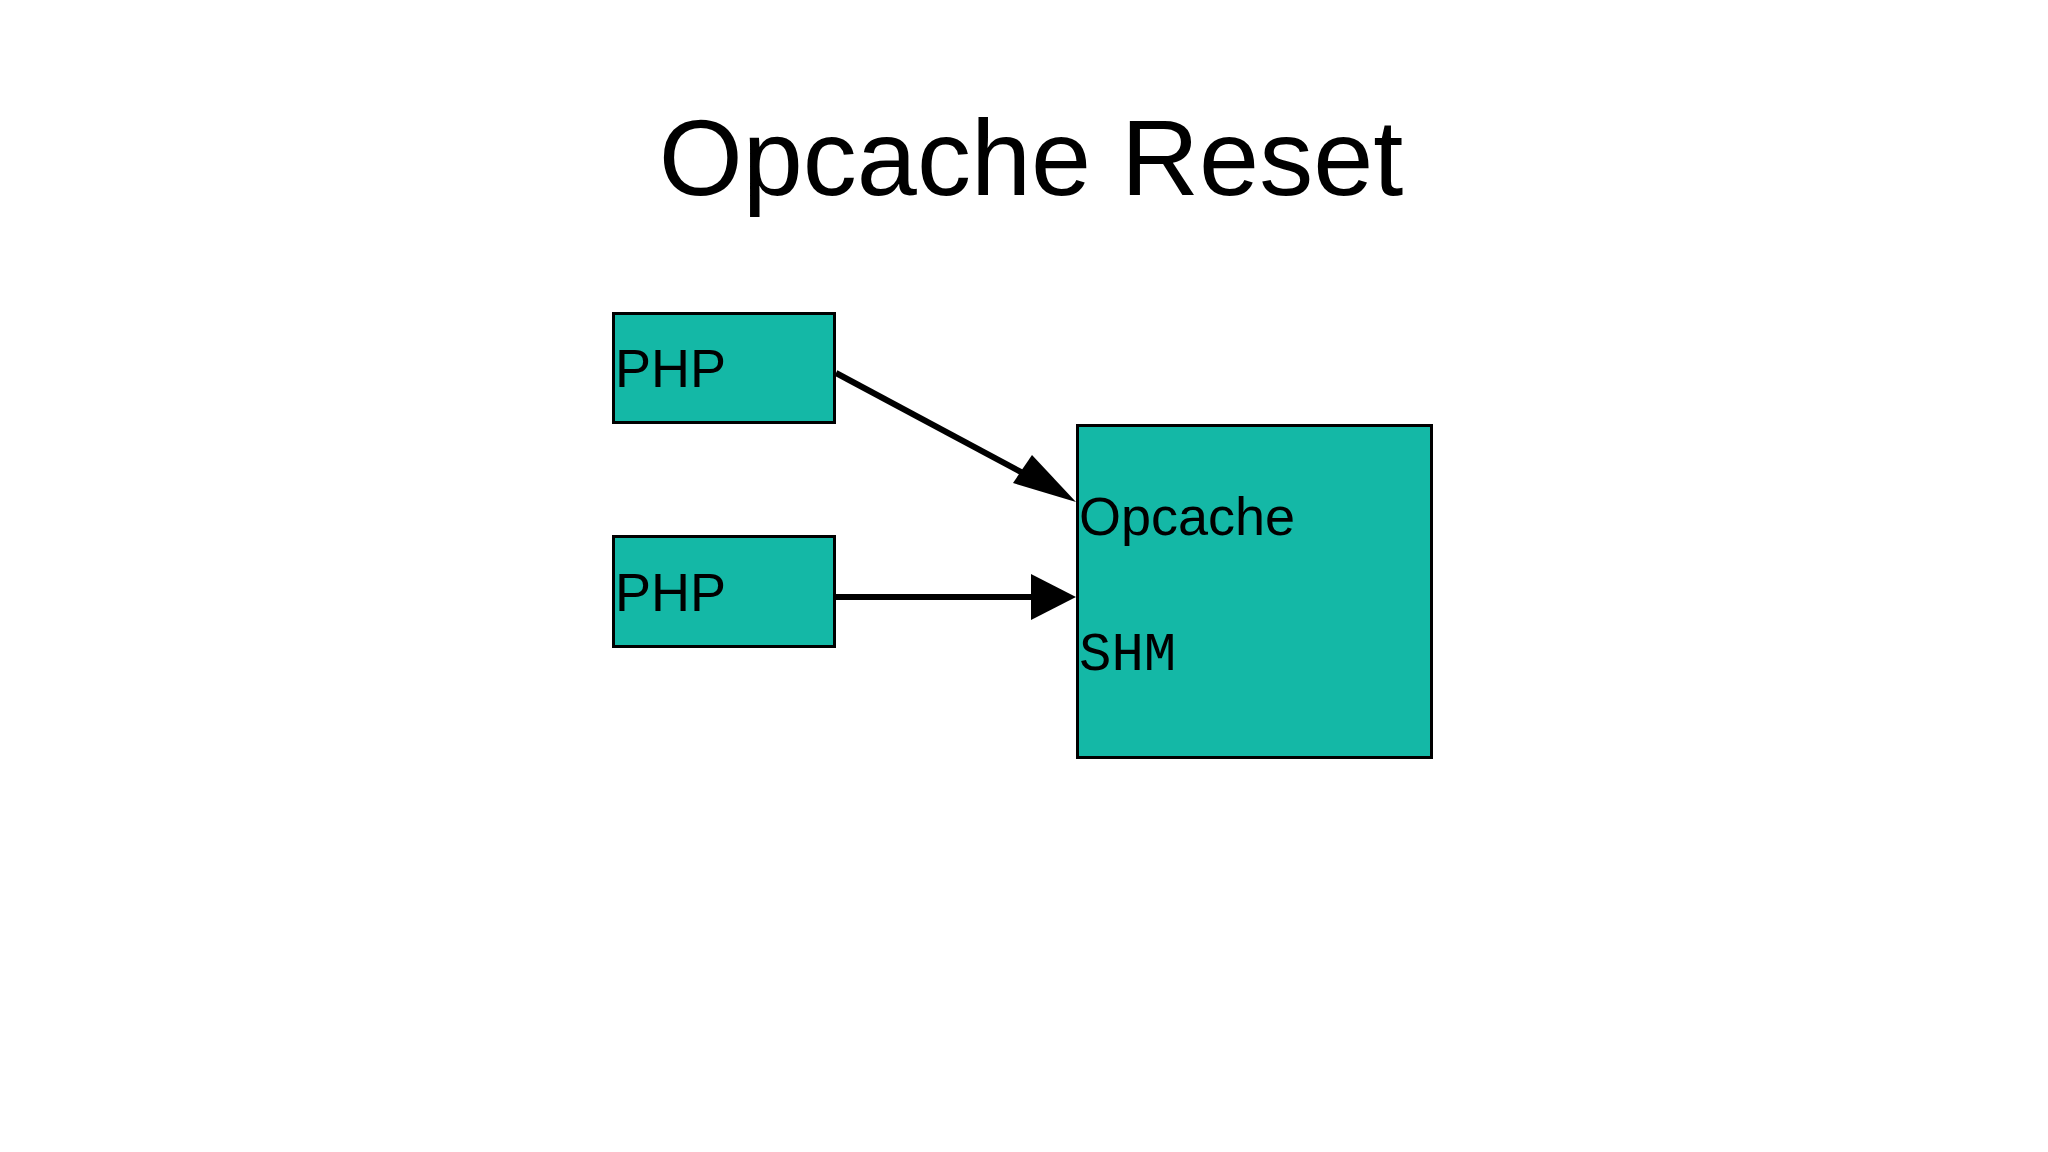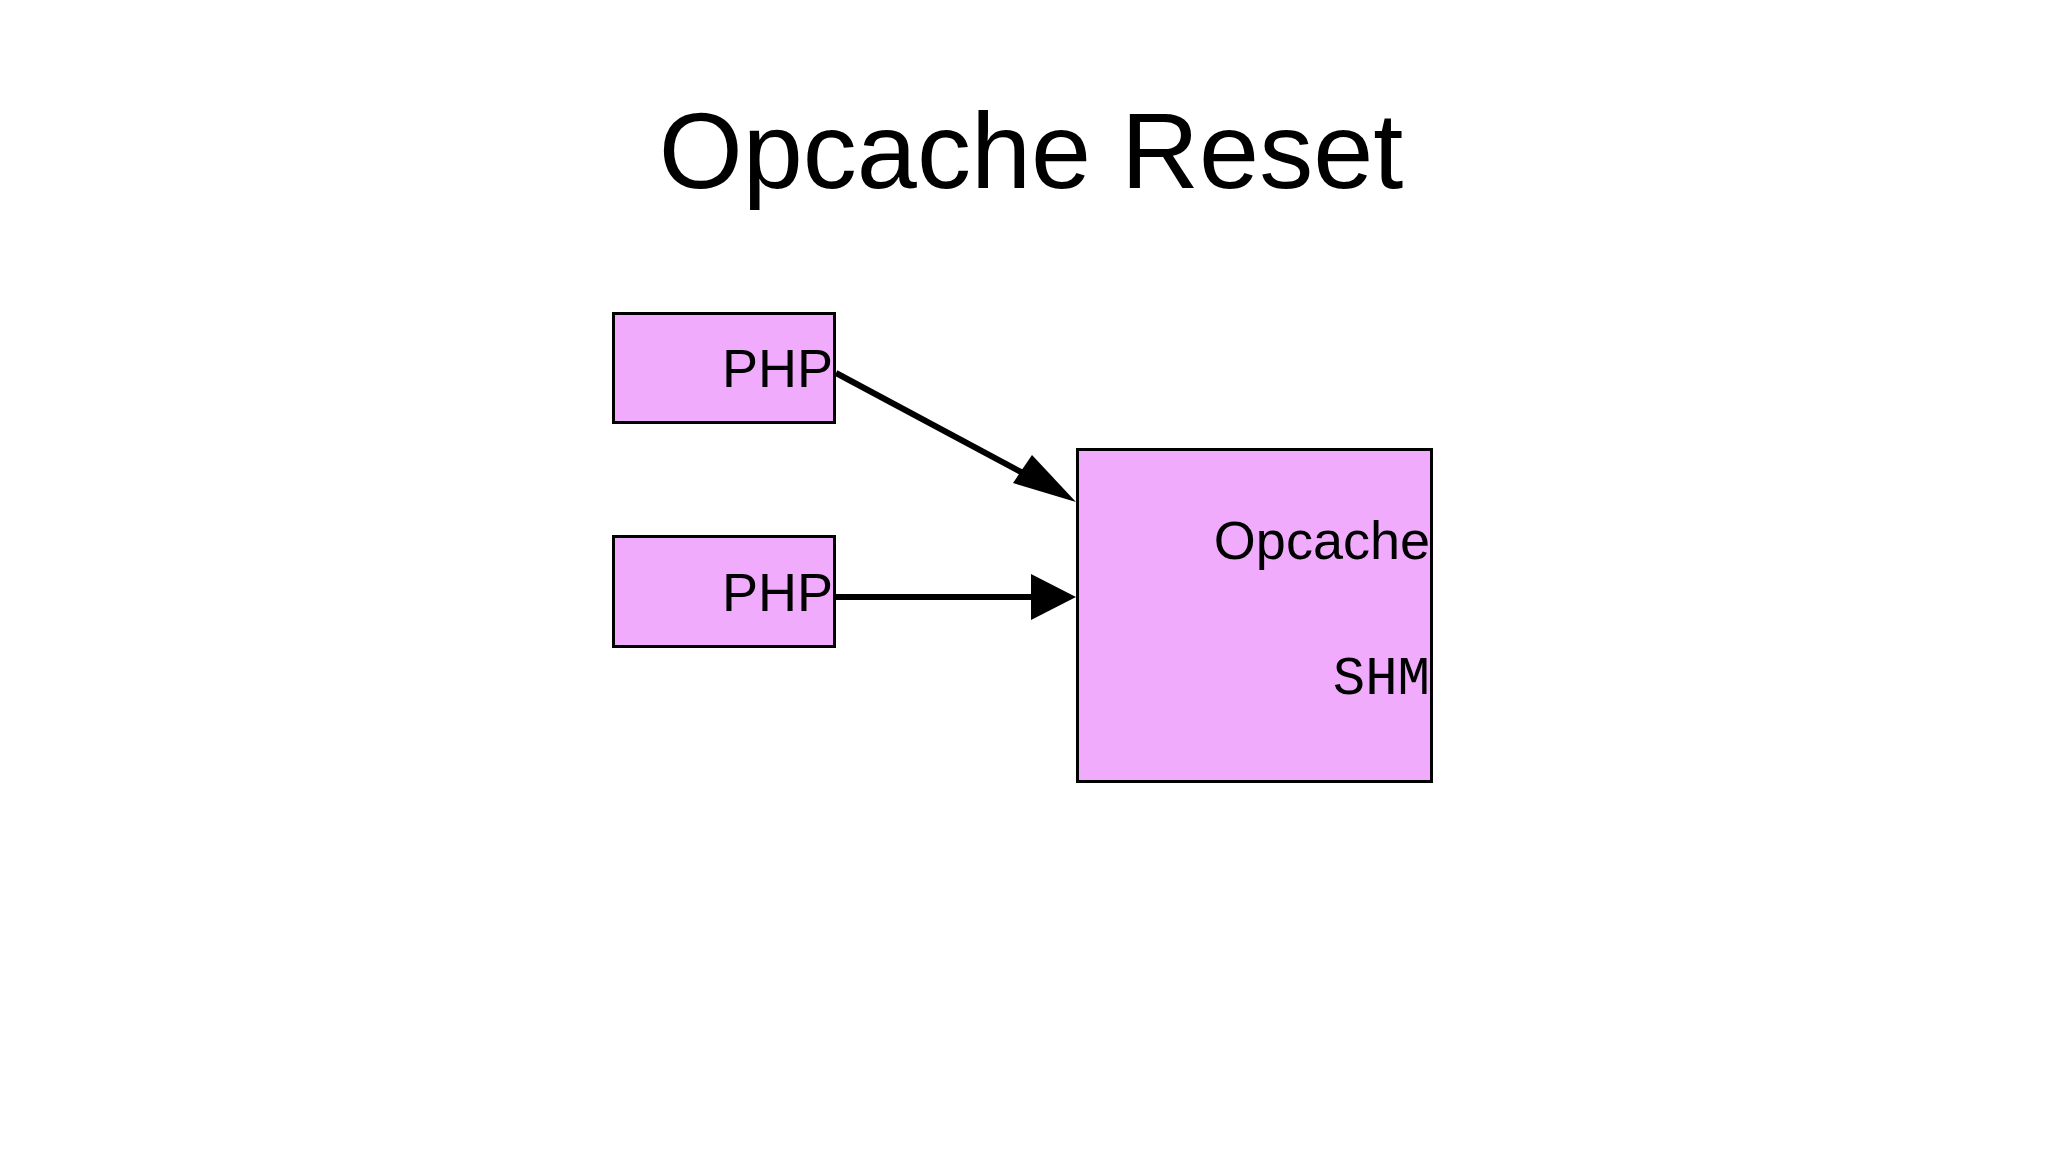--- a/index.html
+++ b/index.html
@@ -25,41 +25,41 @@
     left: 0;
     top: 0;
     width: 2048px;
     height: 1152px;
     display: block;
   }
   .node-box {
     position: absolute;
     box-sizing: border-box;
     border: 3px solid #000000;
-    background: #f0abfc;
+    background: #14b8a6;
     display: flex;
     flex-direction: column;
-    align-items: flex-end;
+    align-items: flex-start;
     justify-content: center;
   }
   #php-box-1 {
     left: 612px;
     top: 312px;
     width: 224px;
     height: 112px;
   }
   #php-box-2 {
     left: 612px;
     top: 535px;
     width: 224px;
     height: 113px;
   }
   #opcache-shm-box {
     left: 1076px;
-    top: 448px;
+    top: 424px;
     width: 357px;
     height: 335px;
     justify-content: flex-start;
     padding-top: 62px;
   }
   .node-label {
     font-family: "Liberation Sans", sans-serif;
     font-size: 54px;
     line-height: 1.0;
     color: #000000;
@@ -70,21 +70,21 @@
   .opcache-line-1 {
     margin-bottom: 0px;
   }
   .opcache-line-2 {
     margin-top: 86px;
     font-family: Liberation Mono, monospace;
   }
   #page-title {
     position: absolute;
     left: 0;
-    top: 97px;
+    top: 104px;
     width: 2048px;
     text-align: center;
     font-family: "Liberation Sans", sans-serif;
     font-size: 108px;
     line-height: 1.0;
     color: #000000;
     white-space: nowrap;
     padding-left: 14px;
     box-sizing: border-box;
   }

